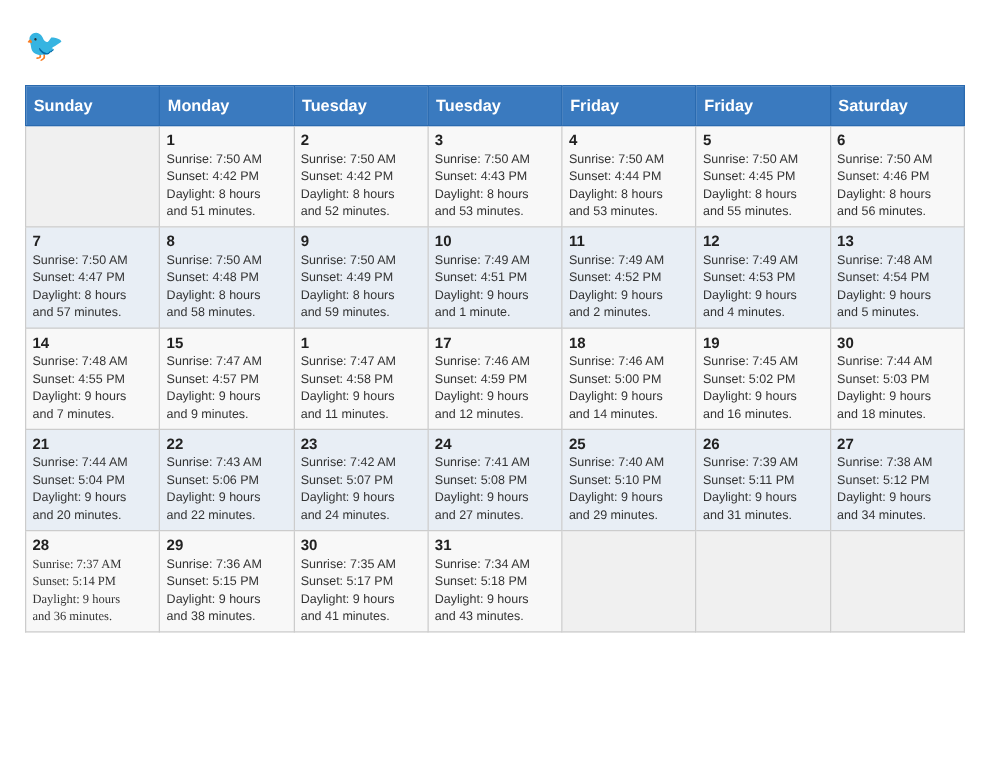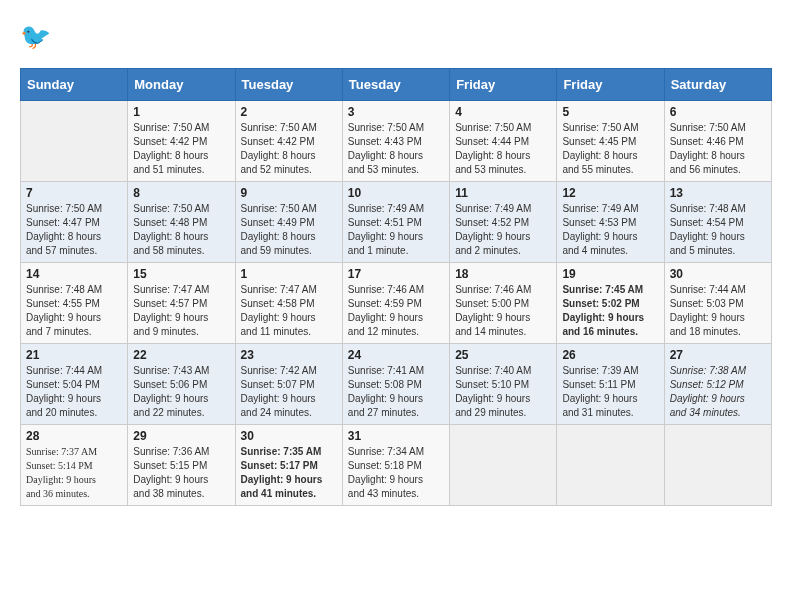--- a/index.html
+++ b/index.html
@@ -248,21 +248,21 @@
         </td>
         <td>
           <div class="day-number">18</div>
           <div class="day-info" style="white-space: pre-line;">Sunrise: 7:46 AM
 Sunset: 5:00 PM
 Daylight: 9 hours
 and 14 minutes.</div>
         </td>
         <td>
           <div class="day-number">19</div>
-          <div class="day-info" style="white-space: pre-line; font-weight: bold;">Sunrise: 7:45 AM
+          <div class="day-info" style="white-space: pre-line;">Sunrise: 7:45 AM
 Sunset: 5:02 PM
 Daylight: 9 hours
 and 16 minutes.</div>
         </td>
         <td>
           <div class="day-number">30</div>
           <div class="day-info" style="white-space: pre-line;">Sunrise: 7:44 AM
 Sunset: 5:03 PM
 Daylight: 9 hours
 and 18 minutes.</div>
@@ -306,21 +306,21 @@
         </td>
         <td>
           <div class="day-number">26</div>
           <div class="day-info" style="white-space: pre-line;">Sunrise: 7:39 AM
 Sunset: 5:11 PM
 Daylight: 9 hours
 and 31 minutes.</div>
         </td>
         <td>
           <div class="day-number">27</div>
-          <div class="day-info" style="white-space: pre-line; font-style: italic;">Sunrise: 7:38 AM
+          <div class="day-info" style="white-space: pre-line;">Sunrise: 7:38 AM
 Sunset: 5:12 PM
 Daylight: 9 hours
 and 34 minutes.</div>
         </td>
       </tr>
       <tr>
         <td>
           <div class="day-number">28</div>
           <div class="day-info" style="white-space: pre-line; font-family: Liberation Serif, serif;">Sunrise: 7:37 AM
 Sunset: 5:14 PM
@@ -329,21 +329,21 @@
         </td>
         <td>
           <div class="day-number">29</div>
           <div class="day-info" style="white-space: pre-line;">Sunrise: 7:36 AM
 Sunset: 5:15 PM
 Daylight: 9 hours
 and 38 minutes.</div>
         </td>
         <td>
           <div class="day-number">30</div>
-          <div class="day-info" style="white-space: pre-line; font-weight: bold;">Sunrise: 7:35 AM
+          <div class="day-info" style="white-space: pre-line;">Sunrise: 7:35 AM
 Sunset: 5:17 PM
 Daylight: 9 hours
 and 41 minutes.</div>
         </td>
         <td>
           <div class="day-number">31</div>
           <div class="day-info" style="white-space: pre-line;">Sunrise: 7:34 AM
 Sunset: 5:18 PM
 Daylight: 9 hours
 and 43 minutes.</div>

